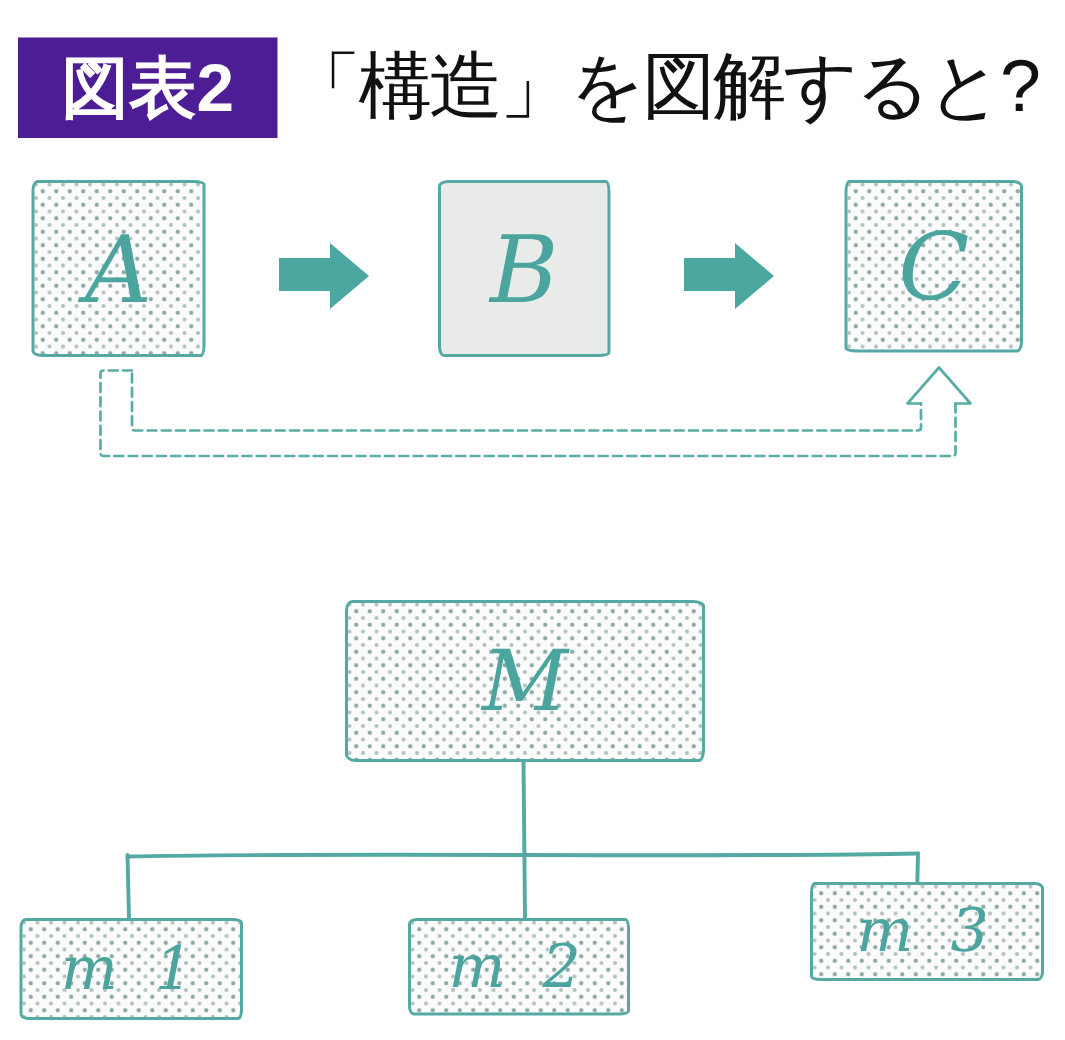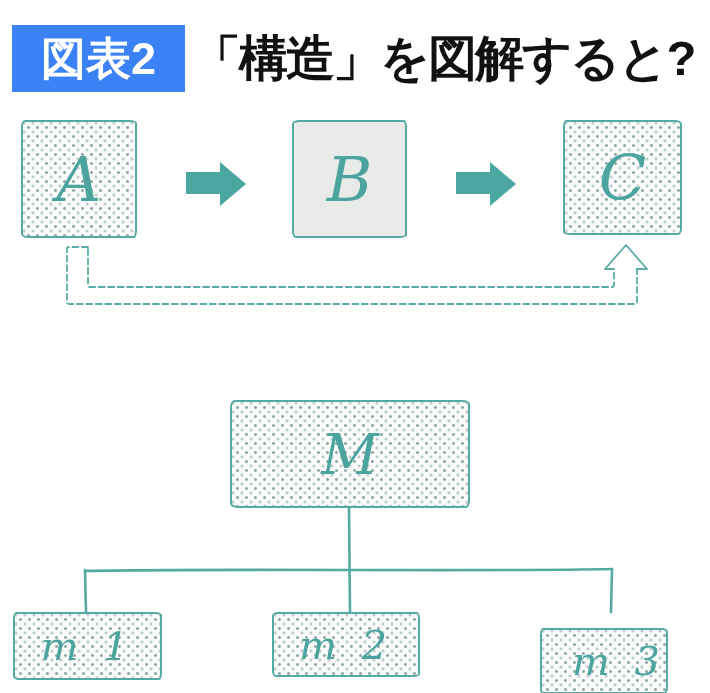--- a/index.html
+++ b/index.html
@@ -10,32 +10,32 @@
     background: #ffffff;
     overflow: hidden;
     font-family: "Liberation Sans", sans-serif;
   }
 
   
   .badge {
     position: absolute;
     left: 12px; top: 25px;
     width: 173px; height: 67px;
-    background: #3b82f6;
+    background: #4c1d95;
     color: #ffffff;
     display: flex; align-items: center; justify-content: center;
     font-size: 45px; font-weight: 700;
     letter-spacing: 0px;
   }
   .title {
     position: absolute;
     left: 192px; top: 25px;
     height: 67px; line-height: 67px;
     color: #111111;
-    font-size: 49px; font-weight: 700;
+    font-size: 49px; font-weight: 400;
     letter-spacing: -2px;
     white-space: nowrap;
     text-align: center;
   }
 
   
   .connectors {
     position: absolute;
     left: 0; top: 0;
     width: 710px; height: 693px;
@@ -67,21 +67,21 @@
   #box-a { left: 21px;  top: 120px; width: 116px; height: 118px; border-radius: 4px 8px 3px 7px / 7px 3px 8px 4px; }
   #box-b { left: 292px; top: 120px; width: 115px; height: 118px; border-radius: 7px 3px 8px 4px / 4px 8px 3px 7px; }
   #box-c { left: 563px; top: 120px; width: 119px; height: 115px; border-radius: 3px 7px 4px 8px / 8px 4px 7px 3px; }
   #box-a .box-letter, #box-b .box-letter, #box-c .box-letter { font-size: 62px; }
 
   #box-m { left: 230px; top: 400px; width: 240px; height: 108px; border-radius: 5px 8px 4px 7px / 7px 4px 8px 5px; }
   #box-m .box-letter { font-size: 56px; }
 
   #box-m1 { left: 13px;  top: 612px; width: 149px; height: 68px; border-radius: 4px 7px 3px 6px / 6px 3px 7px 4px; justify-content: center; }
   #box-m2 { left: 272px; top: 612px; width: 148px; height: 65px; border-radius: 6px 3px 7px 4px / 4px 7px 3px 6px; }
-  #box-m3 { left: 540px; top: 628px; width: 128px; height: 66px; border-radius: 3px 6px 4px 7px / 7px 4px 6px 3px; justify-content: flex-end; }
+  #box-m3 { left: 540px; top: 588px; width: 156px; height: 66px; border-radius: 3px 6px 4px 7px / 7px 4px 6px 3px; }
   .child-letter { font-size: 40px; letter-spacing: 6px; }
 </style>
 </head>
 <body>
 
 <div class="canvas">
 
   <div class="badge">
     <span>図表2</span>
   </div>

